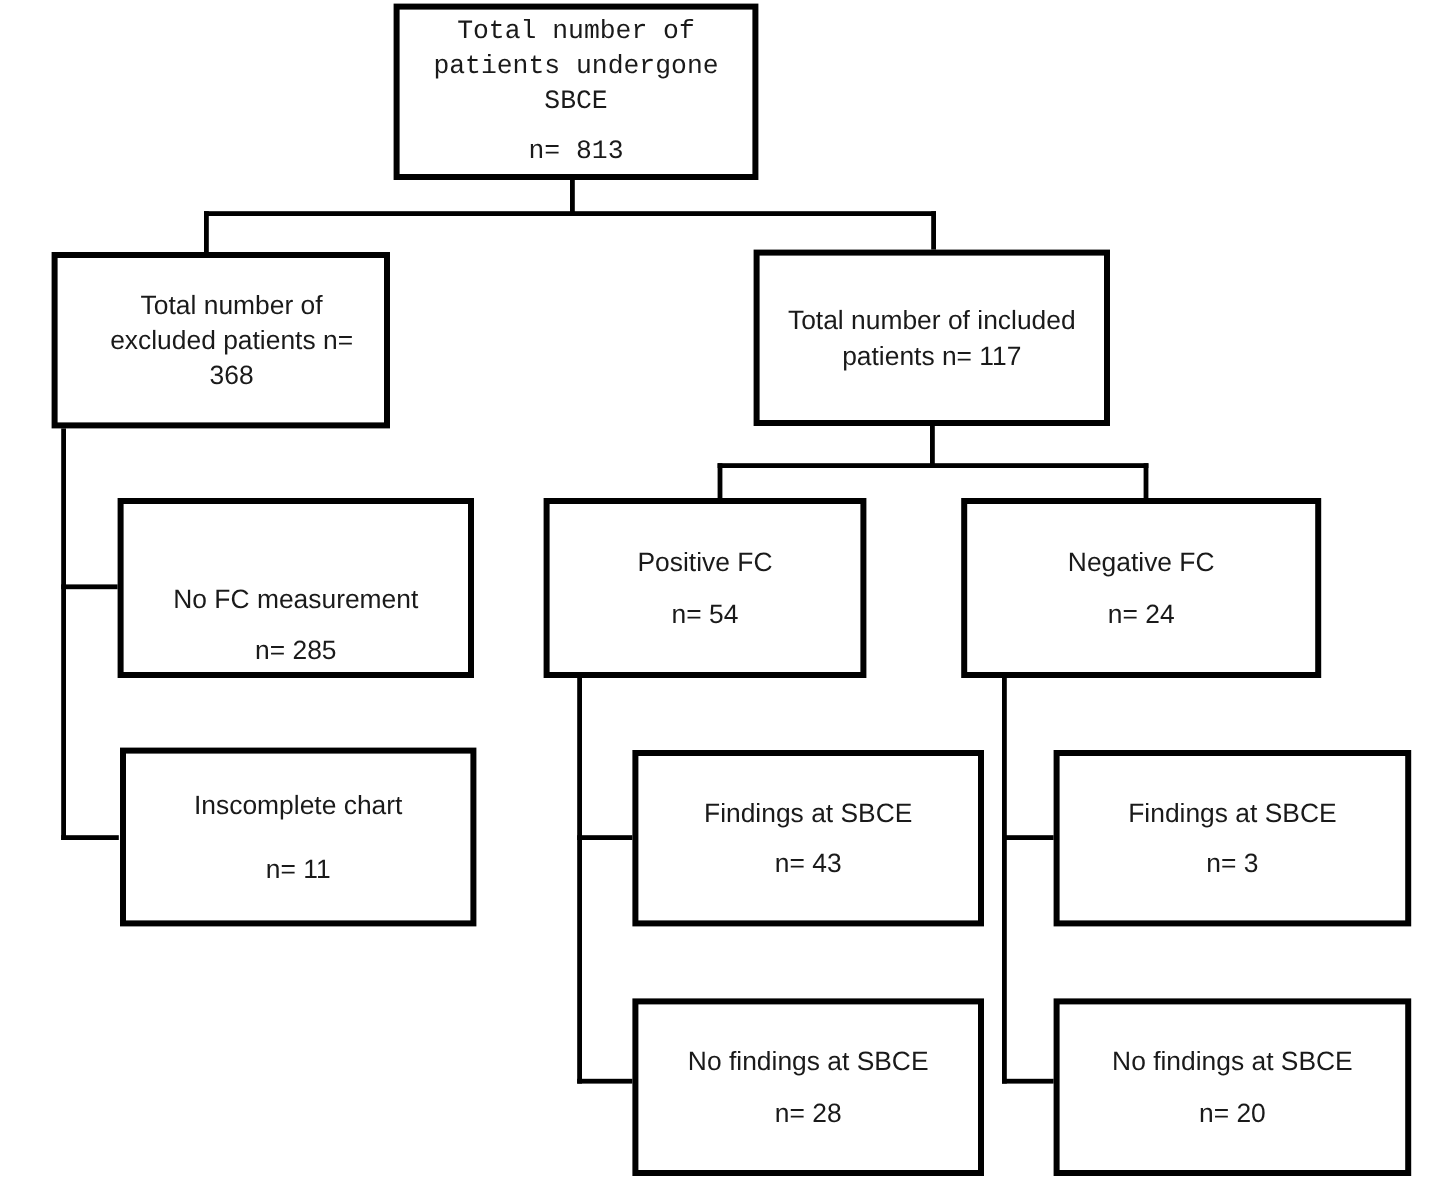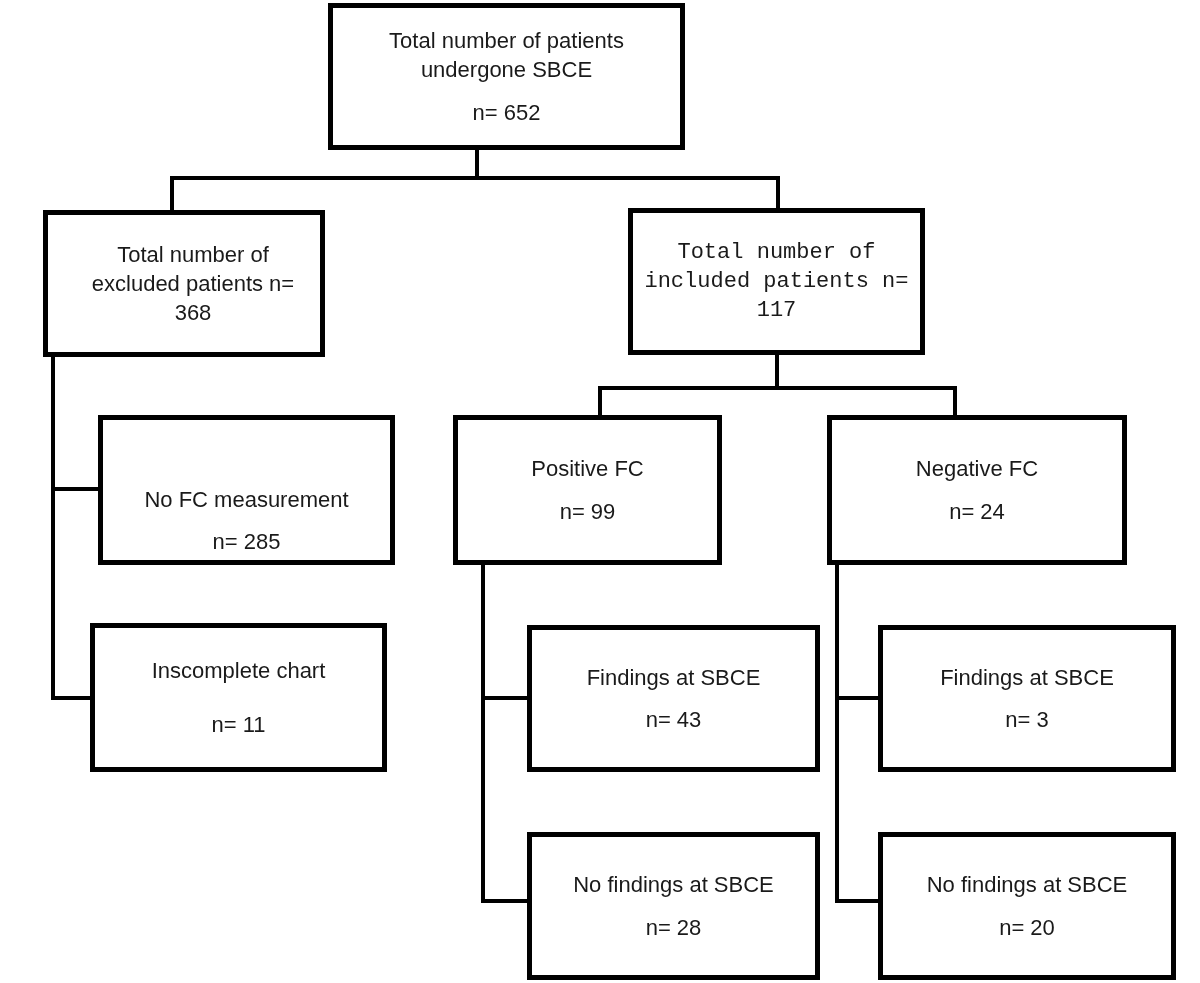--- a/index.html
+++ b/index.html
@@ -57,49 +57,49 @@
   <div class="vline" style="left:953px; top:386px; width:4px; height:31px;"></div>
 
   <div class="vline" style="left:481px; top:563px; width:4px; height:340px;"></div>
   <div class="hline" style="left:481px; top:696px; width:48px; height:4px;"></div>
   <div class="hline" style="left:481px; top:899px; width:48px; height:4px;"></div>
 
   <div class="vline" style="left:835px; top:563px; width:4px; height:340px;"></div>
   <div class="hline" style="left:835px; top:696px; width:45px; height:4px;"></div>
   <div class="hline" style="left:835px; top:899px; width:45px; height:4px;"></div>
 
-  <div class="box" style="left:328px; top:3px; width:357px; height:147px;">
+  <div class="box" style="left:328px; top:3px; width:304px; height:147px;font-family:Liberation Mono, monospace;">
     <div>Total number of patients undergone SBCE</div>
-    <div class="n-line">n= 652</div>
+    <div class="n-line">n= 813</div>
   </div>
 
   <div class="box" style="left:43px; top:210px; width:282px; height:147px;padding-left:24px;">
     <div>Total number of excluded patients n= 368</div>
   </div>
 
-  <div class="box" style="left:628px; top:208px; width:297px; height:147px;font-family:Liberation Mono, monospace;">
+  <div class="box" style="left:628px; top:208px; width:297px; height:147px;">
     <div>Total number of included patients n= 117</div>
   </div>
 
   <div class="box" style="left:98px; top:415px; width:297px; height:150px;justify-content:flex-end;">
     <div>No FC measurement</div>
     <div class="n-line">n= 285</div>
   </div>
 
-  <div class="box" style="left:90px; top:623px; width:297px; height:149px;gap:12px;">
+  <div class="box" style="left:100px; top:623px; width:297px; height:149px;gap:12px;">
     <div>Inscomplete chart</div>
     <div class="n-line">n= 11</div>
   </div>
 
   <div class="box" style="left:453px; top:415px; width:269px; height:150px;">
     <div>Positive FC</div>
-    <div class="n-line">n= 99</div>
+    <div class="n-line">n= 54</div>
   </div>
 
-  <div class="box" style="left:827px; top:415px; width:300px; height:150px;">
+  <div class="box" style="left:801px; top:415px; width:300px; height:150px;">
     <div>Negative FC</div>
     <div class="n-line">n= 24</div>
   </div>
 
   <div class="box" style="left:527px; top:625px; width:293px; height:147px;">
     <div>Findings at SBCE</div>
     <div class="n-line">n= 43</div>
   </div>
 
   <div class="box" style="left:527px; top:832px; width:293px; height:148px;">

